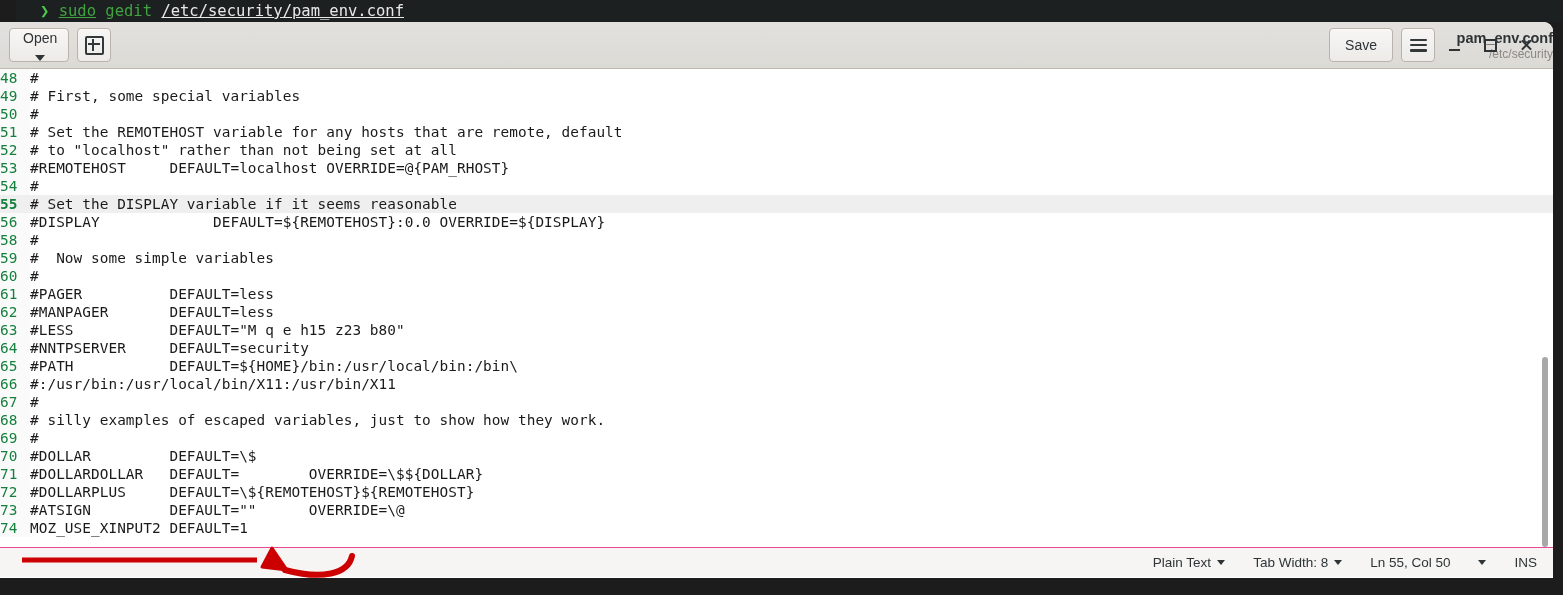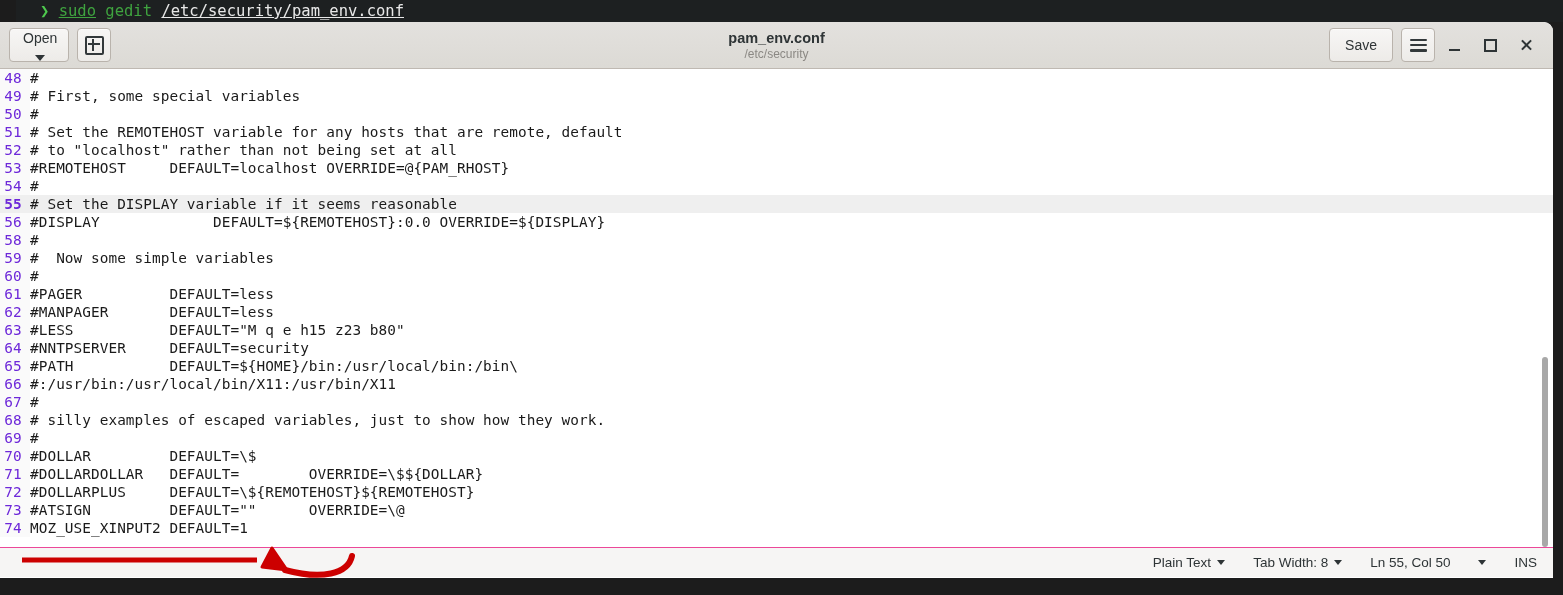--- a/index.html
+++ b/index.html
@@ -72,21 +72,21 @@
     padding-right: 10px;
     margin-left: auto;
     flex: 0 0 auto;
   }
   .hb-center {
     position: absolute;
     left: 0; right: 0;
     top: 0; bottom: 0;
     display: flex;
     flex-direction: column;
-    align-items: center;
+    align-items: flex-end;
     justify-content: center;
     pointer-events: none;
   }
   .title-main {
     font-size: 14.5px;
     font-weight: bold;
     color: #2e3436;
     line-height: 17px;
   }
   .title-sub {
@@ -200,23 +200,23 @@
     border-collapse: collapse;
     width: 100%;
     font-family: "DejaVu Sans Mono", "Liberation Mono", monospace;
     font-size: 14.4px;
   }
   .code-table tr { height: 18px; }
   .code-table tr.current { background: #efefef; border-radius: 8px; }
   .code-table td.ln {
     width: 26px;
     min-width: 26px;
-    text-align: center;
+    text-align: left;
     padding: 0 4px 0 0;
-    color: #6d28d9;
+    color: #15803d;
     background: #fafafa;
     user-select: none;
     vertical-align: middle;
     line-height: 18px;
     font-size: 14.4px;
   }
   .code-table tr.current td.ln {
     font-weight: bold;
     background: #efefef;
   }

